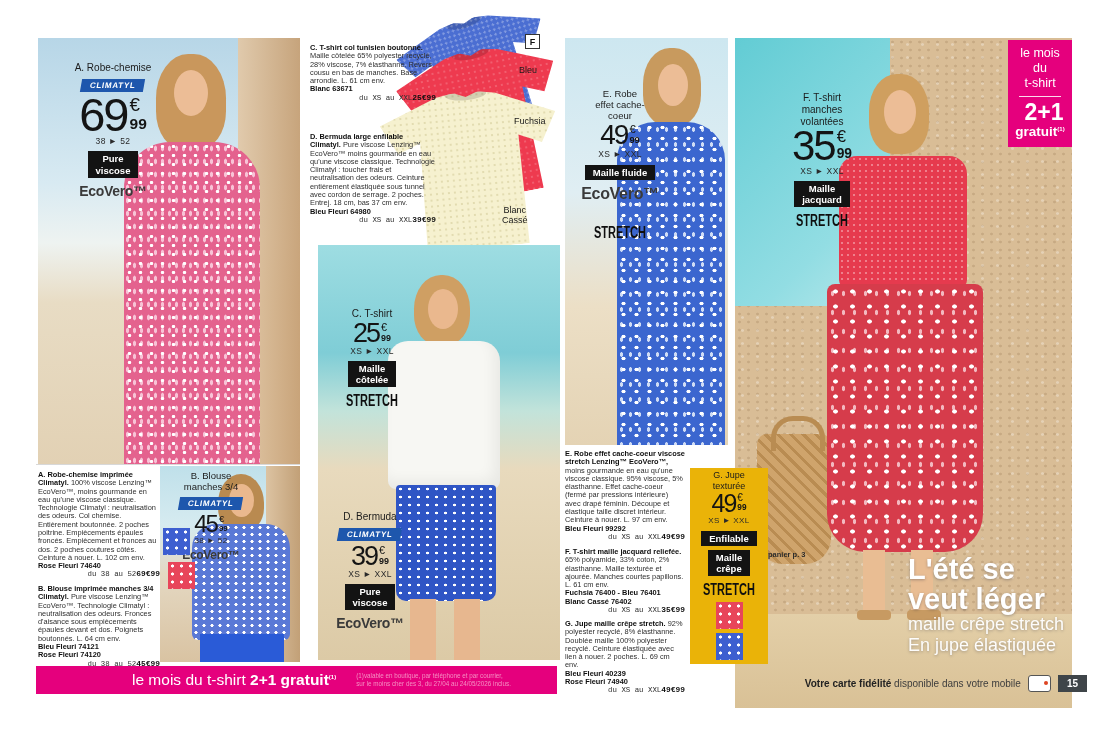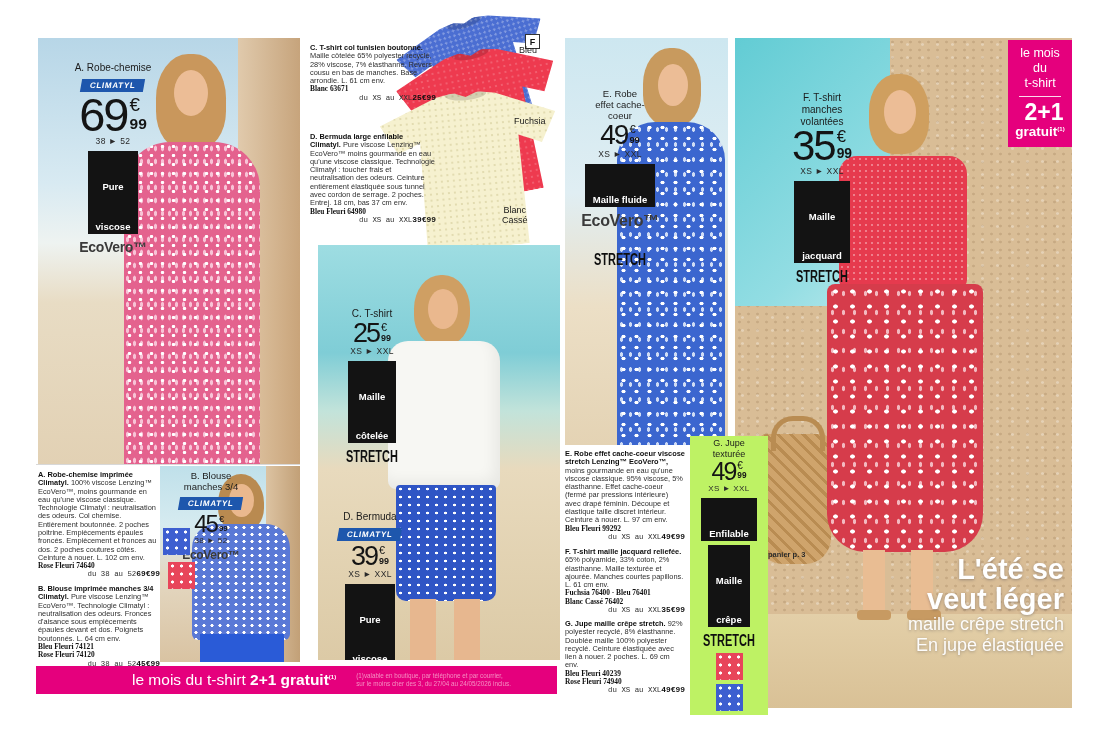--- a/index.html
+++ b/index.html
@@ -99,48 +99,48 @@
   .price{display:flex;justify-content:center;align-items:flex-start;color:#141414;line-height:.82;font-weight:400;margin:2px 0 0;}
   .price .euros{letter-spacing:-2px;}
   .pcol{display:flex;flex-direction:column;align-items:flex-start;margin-left:2px;}
   .cur{font-size:.40em;line-height:1;letter-spacing:0;}
   .cents{font-size:.33em;font-weight:700;line-height:1.15;letter-spacing:0;}
   .pA{font-size:47px;} .pB{font-size:24px;} .pC{font-size:27px;} .pD{font-size:27px;}
   .pE{font-size:28px;} .pF{font-size:42px;} .pG{font-size:25px;}
   .sizes{font-size:8.5px;color:#2a2a2a;letter-spacing:.4px;margin:2px 0 3px;}
   .bbadge{display:inline-block;background:#131313;color:#fff;font-size:9.5px;font-weight:700;line-height:1.18;
     padding:2px 8px;margin:2px 0;}
-  .bbadge span{display:block;margin-top:28px;}
+  .bbadge span{display:block;}
   .ecovero{font-weight:700;color:#3a3a3a;font-size:14px;margin-top:3px;letter-spacing:-.3px;}
   .ecovero.sm{font-size:12px;}
   .stretch{display:inline-block;font-weight:700;font-size:11px;color:#0f0f0f;transform:scaleY(1.45);margin-top:5px;}
   .swatch{width:27px;height:27px;background-color:#3d5fd0;
     background-image:radial-gradient(#fff 1.5px, transparent 2px);background-size:9px 8px;}
   .swatch.red{background-color:#e8455a;}
-  .gblock{left:690px;top:436px;width:78px;background:#bef264;text-align:center;padding:2px 0 4px;}
+  .gblock{left:690px;top:468px;width:78px;background:#eab308;text-align:center;padding:2px 0 4px;}
   .gswatches{display:flex;flex-direction:column;align-items:center;gap:4px;margin-top:5px;}
   .panier{position:absolute;left:33px;top:512px;font-size:7.5px;font-weight:700;color:#2b2b2b;}
 
   
   .desc{position:absolute;font-size:7.4px;line-height:1.12;color:#2e2e2e;}
   .desc p{margin:0;}
   .desc b{color:#0f0f0f;}
-  .dcolor{font-weight:700;color:#0f0f0f;font-family:Liberation Serif, serif;}
+  .dcolor{font-weight:700;color:#0f0f0f;}
   .dline{display:flex;justify-content:flex-end;align-items:baseline;font-family:Liberation Mono, monospace;}
   .dline b{font-size:7.9px;}
 
   
   .promoBox{left:1008px;top:40px;width:64px;height:107px;background:#e5007d;color:#fff;
     display:flex;flex-direction:column;align-items:center;justify-content:center;text-align:center;}
   .promoBox .l{font-size:12.5px;line-height:1.18;font-weight:400;}
   .promoDiv{width:42px;border-top:1px solid rgba(255,255,255,.85);margin:5px 0 4px;}
   .promoOffer{font-size:23px;font-weight:800;line-height:1;margin-left:8px;}
   .promoGratuit{font-size:13.5px;font-weight:800;line-height:1.25;}
   .supref{font-size:6px;vertical-align:super;font-weight:700;}
-  .hero{position:absolute;right:8px;top:516px;text-align:right;color:#fff;text-shadow:0 1px 3px rgba(40,40,60,.35);}
+  .hero{position:absolute;right:8px;top:516px;color:#fff;text-shadow:0 1px 3px rgba(40,40,60,.35);}
   .heroBold{font-size:29px;font-weight:700;line-height:1.04;}
   .heroLight{font-size:18px;font-weight:400;line-height:1.16;color:rgba(255,255,255,.96);}
   .banner{left:36px;top:666px;width:521px;height:28px;background:#e5007d;color:#fff;
     display:flex;align-items:center;padding-left:96px;box-sizing:border-box;}
   .bannerMain{font-size:15.5px;white-space:nowrap;}
   .bannerMain b{font-weight:700;}
   .bannerLegal{margin-left:20px;font-size:6.3px;line-height:1.3;color:#f590c4;}
   .footer{left:auto;right:26px;top:675px;display:flex;align-items:center;gap:7px;}
   .footText{font-size:10px;color:#3d3d3d;white-space:nowrap;}
   .footText b{color:#222;}
@@ -173,21 +173,21 @@
       <div class="bbadge"><span>Pure</span><span>viscose</span></div>
       <div class="ecovero">EcoVero™</div>
     </div>
   </div>
 
   <div class="abs tstack">
     <div class="tee teeBleu"></div>
     <div class="tee teeFuchsia"></div>
     <div class="tee teeBlanc"></div>
     <div class="fbox">F</div>
-    <div class="clabel" style="left:127px;top:28px;">Bleu</div>
+    <div class="clabel" style="left:127px;top:48px;">Bleu</div>
     <div class="clabel" style="left:122px;top:99px;">Fuchsia</div>
     <div class="clabel c" style="left:110px;top:188px;">
       <span style="display:block">Blanc</span>
       <span style="display:block">Cassé</span>
     </div>
   </div>
 
   <div class="desc" style="left:310px;top:44px;width:126px;">
     <p><b>C. T-shirt col tunisien boutonné.</b> <span>Maille côtelée 65% polyester recyclé, 28% viscose, 7% élasthanne. Revers cousu en bas de manches. Base arrondie. L. 61 cm env.</span></p>
     <div class="dcolor">Blanc 63671</div>
@@ -412,14 +412,19 @@
   </div>
 
   <div class="abs banner">
     <div class="bannerMain"><span>le mois du t-shirt </span><b>2+1 gratuit</b><span class="supref">(1)</span></div>
     <div class="bannerLegal">
       <div>(1)valable en boutique, par téléphone et par courrier,</div>
       <div>sur le moins cher des 3, du 27/04 au 24/05/2026 inclus.</div>
     </div>
   </div>
 
+  <div class="abs footer">
+    <div class="footText"><b>Votre carte fidélité</b><span> disponible dans votre mobile</span></div>
+    <div class="walletIcon"></div>
+    <div class="pageNum">15</div>
+  </div>
 
 </div>
 
 </body></html>

